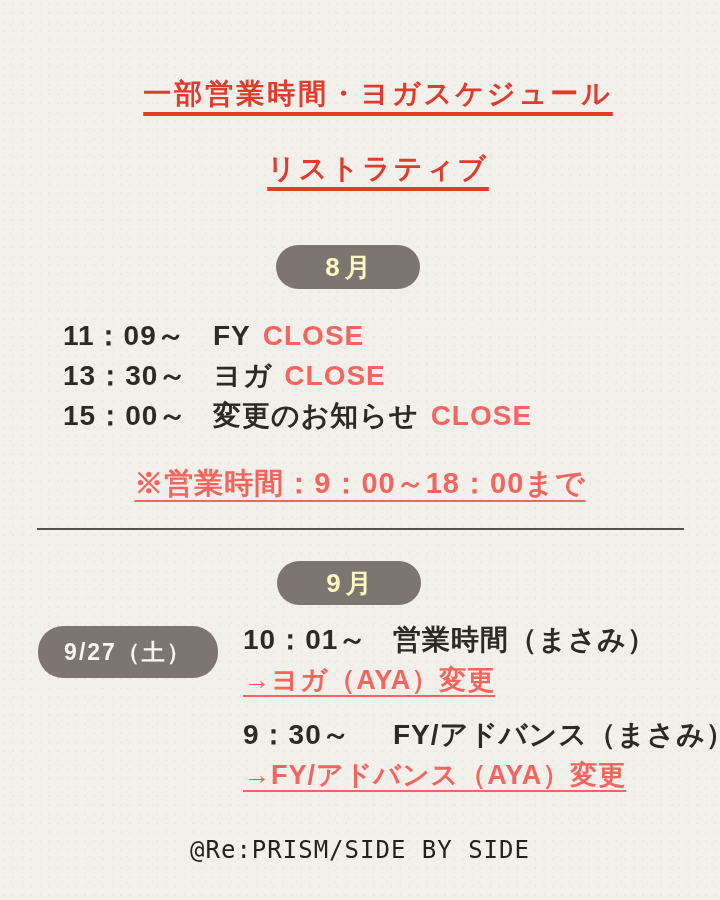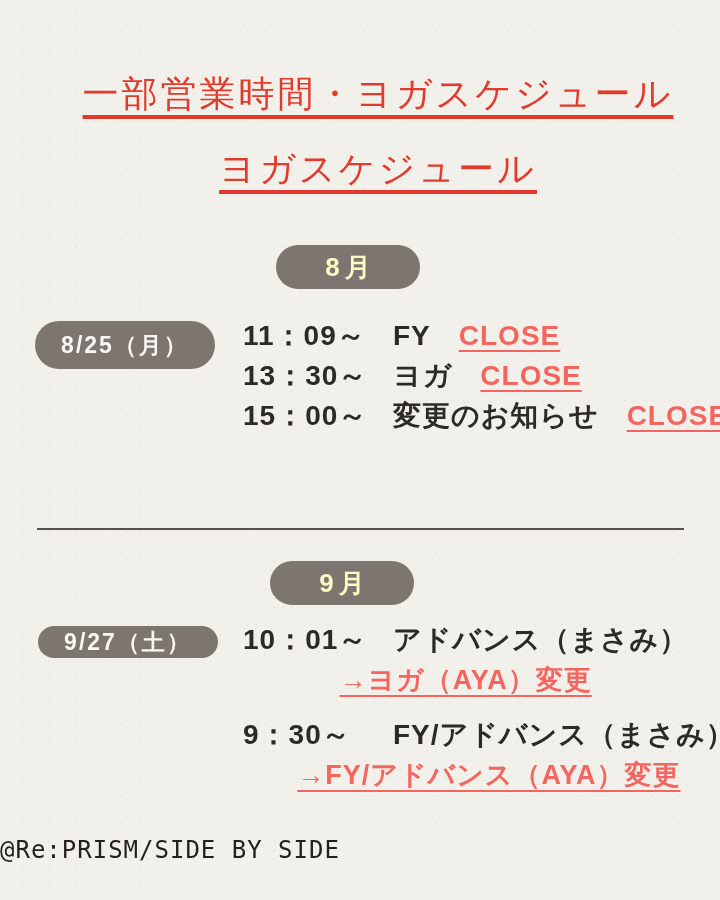--- a/index.html
+++ b/index.html
@@ -20,21 +20,21 @@
     color: #2c2a27;
   }
 
   
   .title-block {
     position: absolute; top: 70px; left: 0; width: 720px;
     text-align: center;
   }
   .title-line {
     display: block;
-    font-size: 36px; font-weight: 400; line-height: 48px;
+    font-size: 28px; font-weight: 700; line-height: 48px;
     letter-spacing: 3px;
     color: #e23a2c;
     text-decoration: underline;
     text-decoration-thickness: 4px;
     text-underline-offset: 9px;
     padding-left: 36px;
   }
   .title-line + .title-line { margin-top: 27px; }
 
   
@@ -42,64 +42,63 @@
     position: absolute;
     width: 144px; height: 44px;
     background: #7d7670;
     border-radius: 22px;
     display: flex; align-items: center; justify-content: center;
     color: #fef9c3;
     font-size: 26px; font-weight: 700; letter-spacing: 5px;
     padding-left: 5px; box-sizing: border-box;
   }
   .month-badge.august   { top: 245px; left: 276px; }
-  .month-badge.september{ top: 561px; left: 270px; }
+  .month-badge.september{ top: 561px; left: 277px; }
 
   
   .schedule-row { position: absolute; display: flex; align-items: flex-start; }
   .schedule-row.august    { top: 316px; left: 35px; }
   .schedule-row.september { top: 623px; left: 38px; }
 
   .date-badge {
     flex: 0 0 auto;
     width: 180px; height: 48px;
     background: #7d7670;
     border-radius: 25px;
     display: flex; align-items: center; justify-content: center;
     color: #f8f6f2;
     font-size: 23px; font-weight: 700; letter-spacing: 2px;
     margin-top: 5px;
   }
-  .schedule-row.september .date-badge { height: 32px; margin-top: 3px; }
+  .schedule-row.september .date-badge { height: 52px; margin-top: 3px; }
 
   .lines { margin-left: 28px; }
   .schedule-row.september .lines { margin-left: 25px; }
 
   .class-line {
     font-size: 28px; font-weight: 700;
     line-height: 40px; letter-spacing: 1px;
     white-space: nowrap;
     color: #2c2a27;
   }
   .class-line .time { display: inline-block; width: 150px; }
   .class-line .status {
-    margin-left: 28px;
+    margin-left: 12px;
     color: #f4655f;
-    text-decoration: underline;
     text-decoration-thickness: 2px;
     text-underline-offset: 5px;
   }
 
   
   .pair { width: fit-content; }
   .pair + .pair { margin-top: 23px; }
   .pair .class-line { line-height: 34px; }
   .change-line {
     margin-top: 8px;
-    text-align: center;
+    text-align: left;
     font-size: 27px; font-weight: 700; line-height: 30px;
     letter-spacing: 1px; white-space: nowrap;
     color: #f4655f;
     text-decoration: underline;
     text-decoration-thickness: 2px;
     text-underline-offset: 6px;
   }
 
   
   .hours-note {
@@ -112,72 +111,71 @@
     text-decoration-thickness: 2px;
     text-underline-offset: 7px;
   }
   .divider {
     position: absolute; top: 528px; left: 37px;
     width: 647px; height: 0;
     border-top: 2px solid #55524e;
   }
   .credit {
     position: absolute; top: 836px; left: 0; width: 720px;
+    text-align: center;
     font-family: "DejaVu Sans Mono", "Liberation Mono", monospace;
     font-size: 24px; font-weight: 500; line-height: 28px;
     letter-spacing: 1px;
     color: #23211e;
   }
 </style>
 </head>
 <body>
 
 <div class="poster">
 
   <header class="title-block">
     <span class="title-line">一部営業時間・ヨガスケジュール</span>
-    <span class="title-line">ヨガスケジュール</span>
+    <span class="title-line">リストラティブ</span>
   </header>
 
   <div class="month-badge august">
     <span>8月</span>
   </div>
 
   <section class="schedule-row august">
-    <div class="date-badge">
-      <span>8/25（月）</span>
-    </div>
     <div class="lines">
       <div class="class-line">
         <span class="time">11：09～</span><span class="activity">FY</span><span class="status">CLOSE</span>
       </div>
       <div class="class-line">
         <span class="time">13：30～</span><span class="activity">ヨガ</span><span class="status">CLOSE</span>
       </div>
       <div class="class-line">
         <span class="time">15：00～</span><span class="activity">変更のお知らせ</span><span class="status">CLOSE</span>
       </div>
     </div>
   </section>
 
+  <div class="hours-note">※営業時間：9：00～18：00まで</div>
 
   <div class="divider"></div>
 
   <div class="month-badge september">
     <span>9月</span>
   </div>
 
   <section class="schedule-row september">
     <div class="date-badge">
       <span>9/27（土）</span>
     </div>
     <div class="lines">
       <div class="pair">
         <div class="class-line">
-          <span class="time">10：01～</span><span class="activity">アドバンス（まさみ）</span>
+          <span class="time">10：01～</span><span class="activity">営業時間（まさみ）</span>
         </div>
         <div class="change-line">→ヨガ（AYA）変更</div>
       </div>
       <div class="pair">
         <div class="class-line">
           <span class="time">9：30～</span><span class="activity">FY/アドバンス（まさみ）</span>
         </div>
         <div class="change-line">→FY/アドバンス（AYA）変更</div>
       </div>
     </div>

